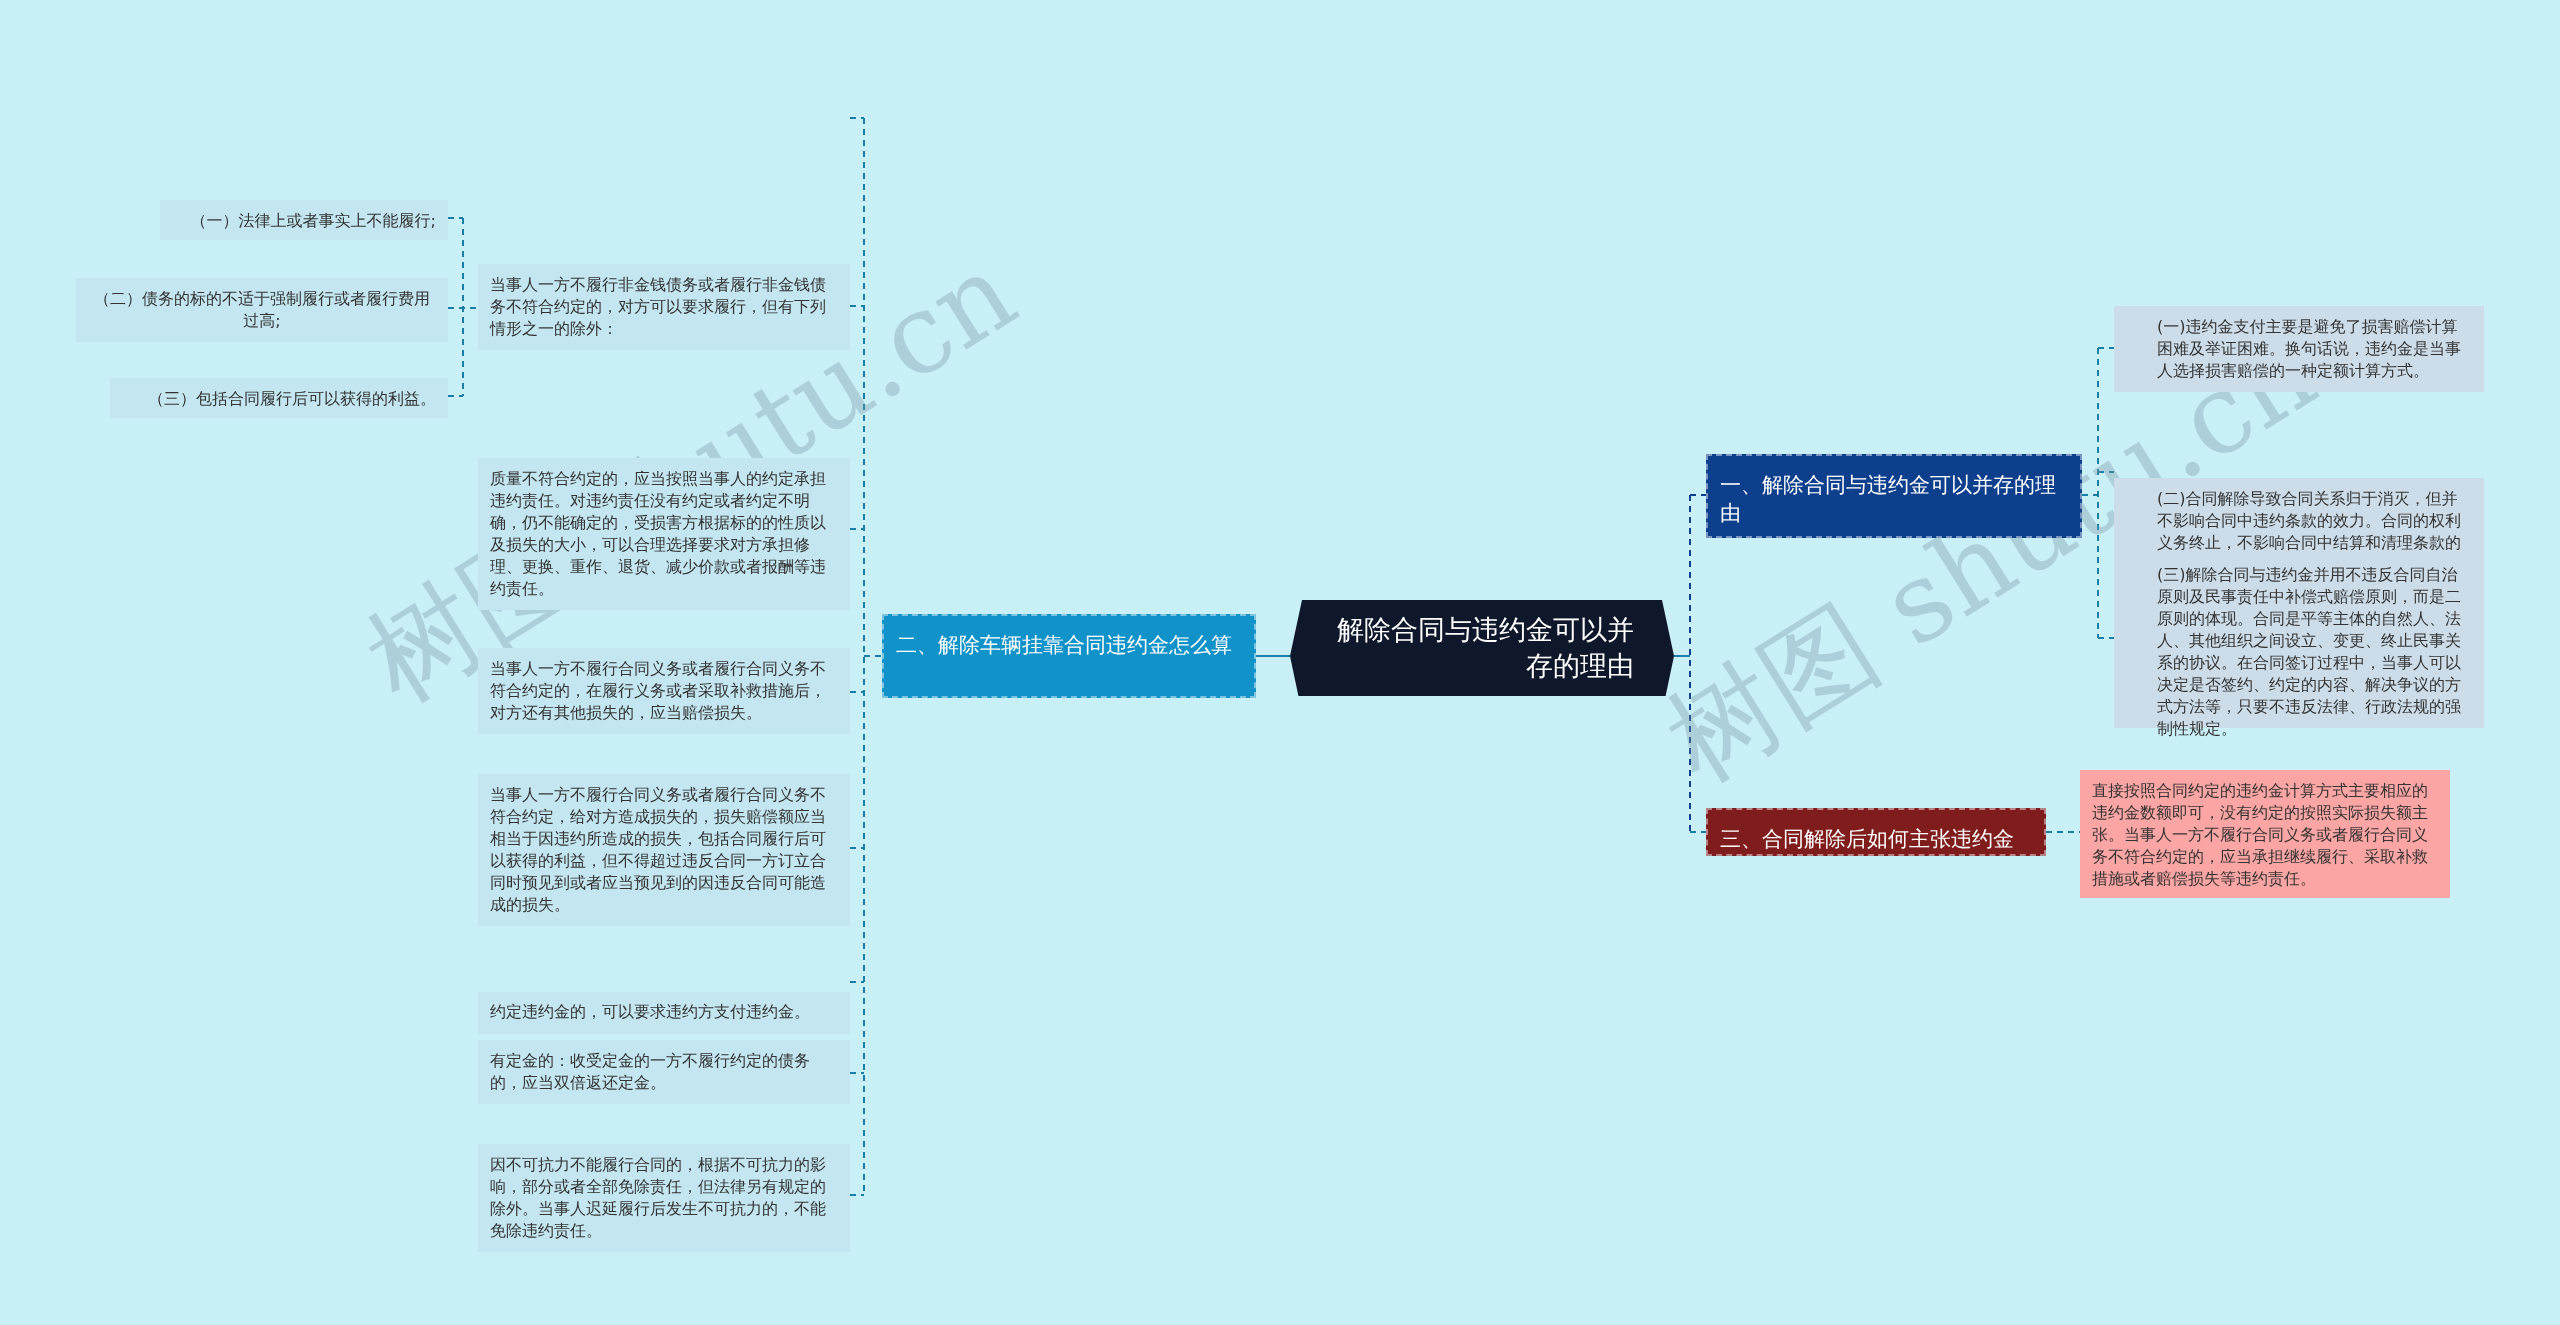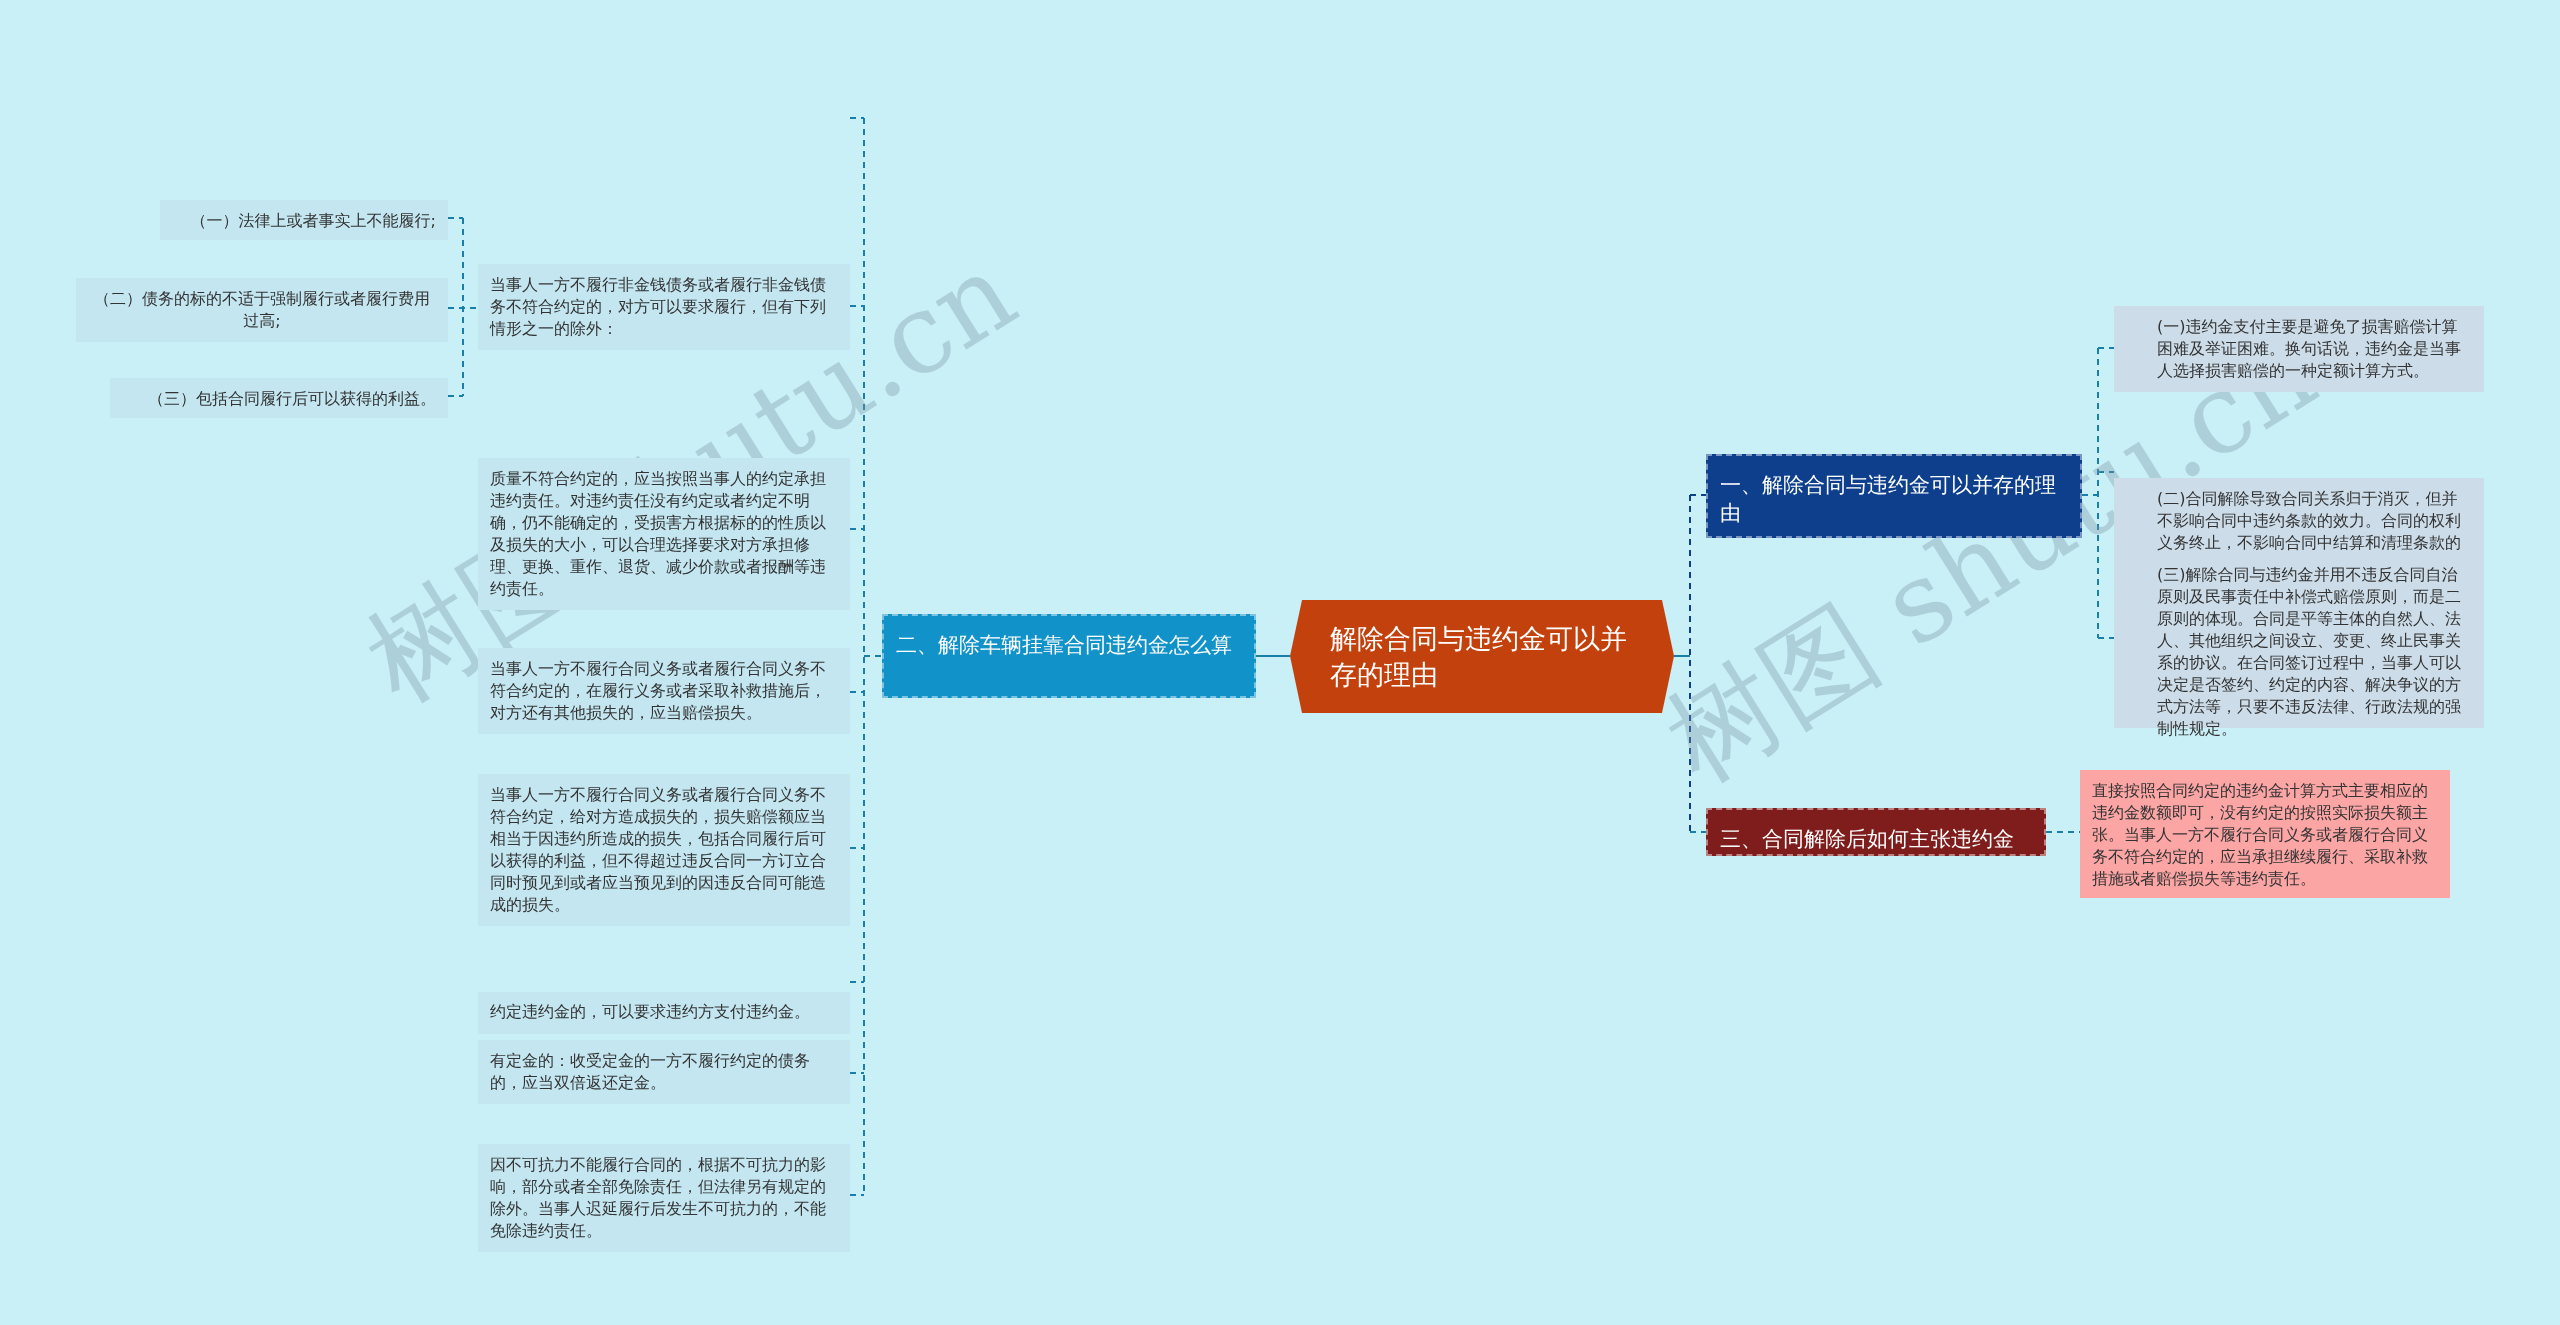--- a/index.html
+++ b/index.html
@@ -35,26 +35,26 @@
       padding: 15px 12px;
       border: 2px dashed rgba(255,255,255,0.45);
       outline: 1px solid transparent;
     }
     .branch.one { background: #0d3f8c; }
     .branch.two { background: #1192c8; }
     .branch.three { background: #7f1d1d; }
 
     .root {
       position: absolute;
-      left: 1290px; top: 600px; width: 384px; height: 113px;
-      background: #c2410c;
+      left: 1290px; top: 600px; width: 384px; height: 96px;
+      background: #0f172a;
       color: #ffffff;
       font-size: 27px;
       line-height: 36px;
-      text-align: left;
+      text-align: right;
       display: flex; align-items: center; justify-content: center;
       padding: 0 40px;
       clip-path: polygon(12px 0, 372px 0, 384px 56px, 372px 113px, 12px 113px, 0 56px);
     }
 
     .watermark {
       position: absolute;
       font-family: "DejaVu Serif", serif;
       font-size: 110px;
       color: rgba(120, 150, 160, 0.35);

